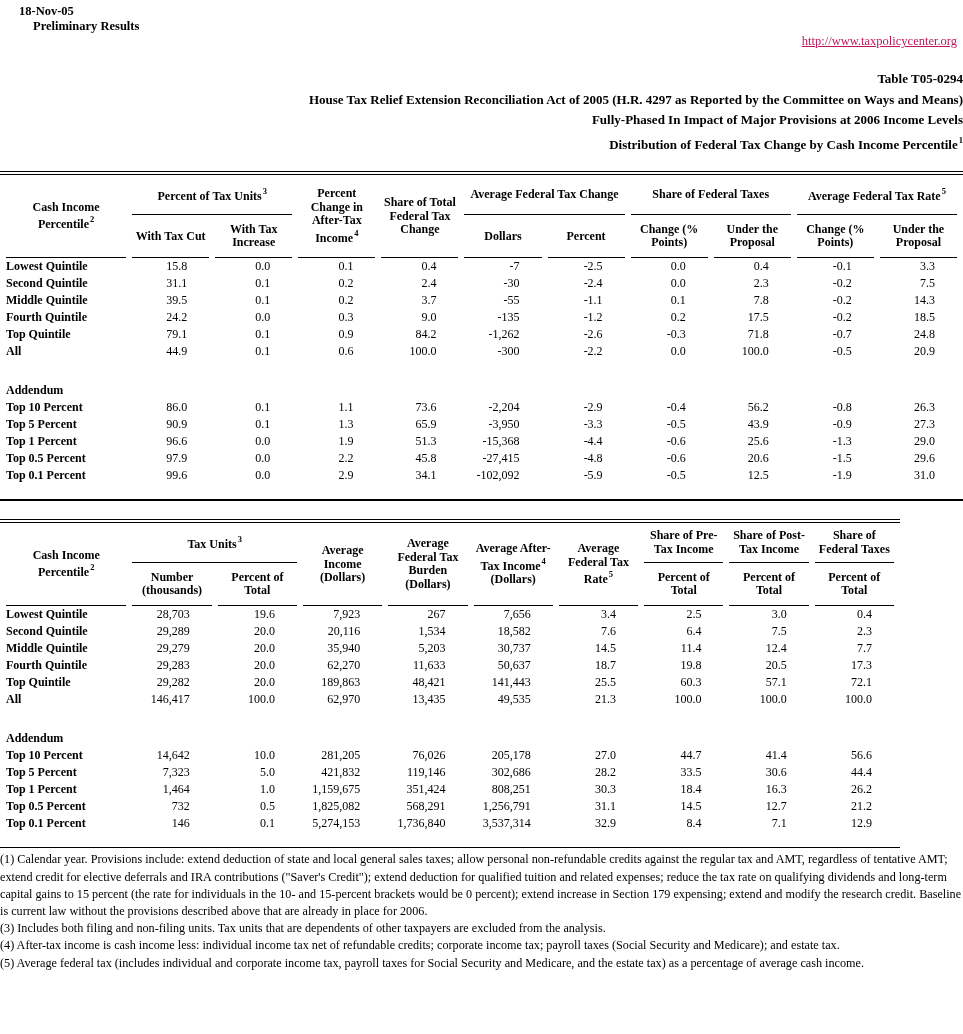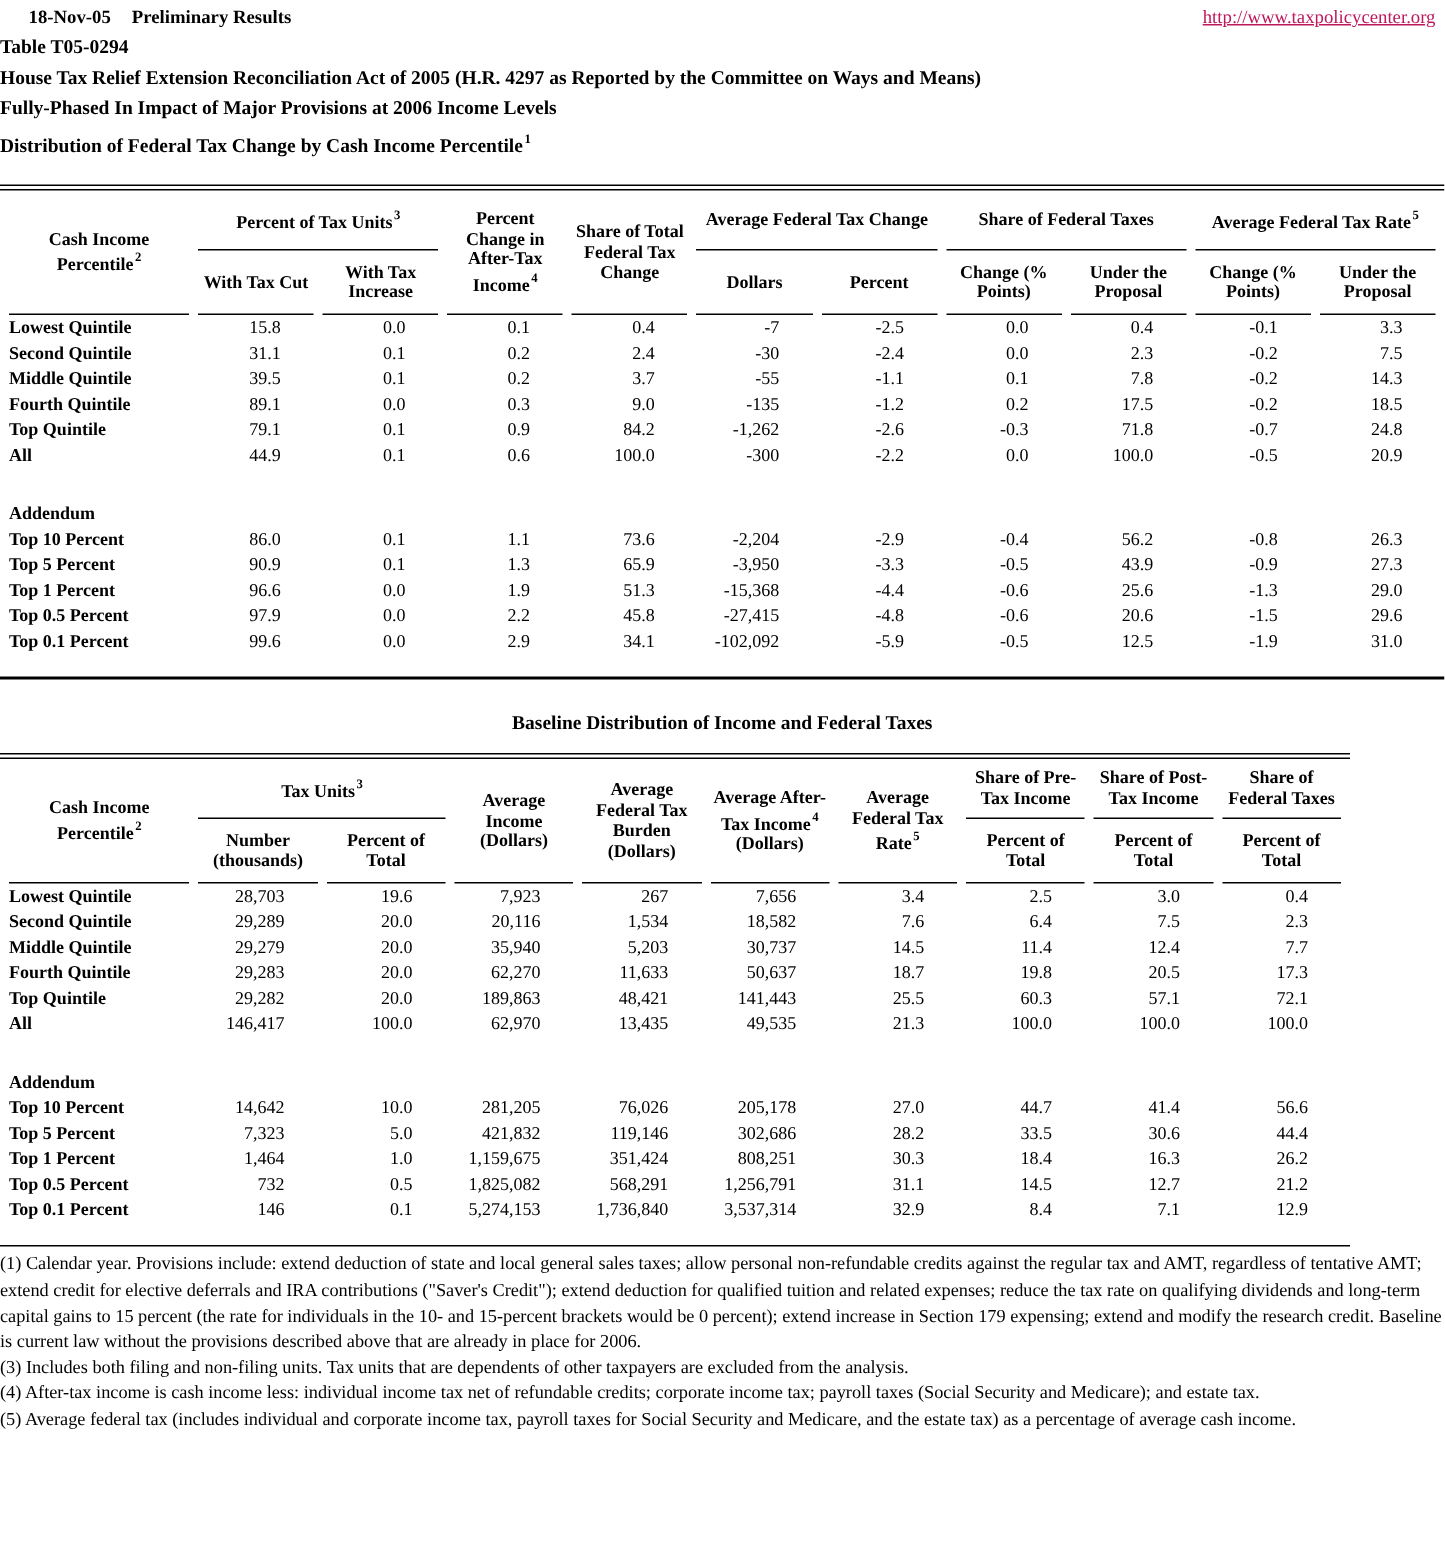--- a/index.html
+++ b/index.html
@@ -5,29 +5,29 @@
   * { box-sizing: border-box; }
   html,body { margin:0; padding:0; }
   body {
     width:963px; height:1034px; overflow:hidden;
     background:#ffffff; color:#000;
     font-family:"Liberation Serif", serif;
   }
   .topbar {
     display:flex; align-items:flex-start;
     padding:4px 6px 0 19px;
-    font-size:12.5px; font-weight:bold;
+    font-size:12.5px; font-weight:bold;flex-direction:column;
   }
   .topbar .status { margin-left:14px; }
   .topbar a.link {
     margin-left:auto; font-weight:normal;
     color:#be185d; text-decoration:underline; cursor:pointer;
   }
   .titleblock {
-    margin-top:2px; text-align:left;
+    margin-top:20px; text-align:right;
     font-weight:bold; font-size:13px; line-height:20.5px;
   }
   sup { font-size:8.5px; position:relative; top:-1px; margin-left:1px; }
   table {
     border-collapse:separate; border-spacing:6px 0;
     table-layout:fixed;
   }
   #t1 { width:963px; margin-top:16px; border-top:4px double #000; border-bottom:2.5px solid #000; }
   #t2 { width:900px; border-top:4px double #000; border-bottom:1.5px solid #000; }
   th, td { font-size:12px; padding:0; }
@@ -134,21 +134,21 @@
         <td>3.7</td>
         <td>-55</td>
         <td>-1.1</td>
         <td>0.1</td>
         <td>7.8</td>
         <td>-0.2</td>
         <td>14.3</td>
       </tr>
       <tr>
         <th class="rowlabel">Fourth Quintile</th>
-        <td>89.1</td>
+        <td>24.2</td>
         <td>0.0</td>
         <td>0.3</td>
         <td>9.0</td>
         <td>-135</td>
         <td>-1.2</td>
         <td>0.2</td>
         <td>17.5</td>
         <td>-0.2</td>
         <td>18.5</td>
       </tr>
@@ -255,21 +255,20 @@
       </tr>
     </tbody>
   <tbody>
     <tr class="pad">
         <td colspan="11"></td>
       </tr>
   </tbody>
 </table>
 
 <div class="t2titles">
-  <div>Baseline Distribution of Income and Federal Taxes</div>
 </div>
 
 <table id="t2">
   <colgroup>
     <col style="width:120px">
     <col span="9" style="width:79px">
   </colgroup>
   <thead>
     <tr class="h1">
       <th rowspan="2" class="u"><span>Cash Income Percentile</span><sup>2</sup></th>

